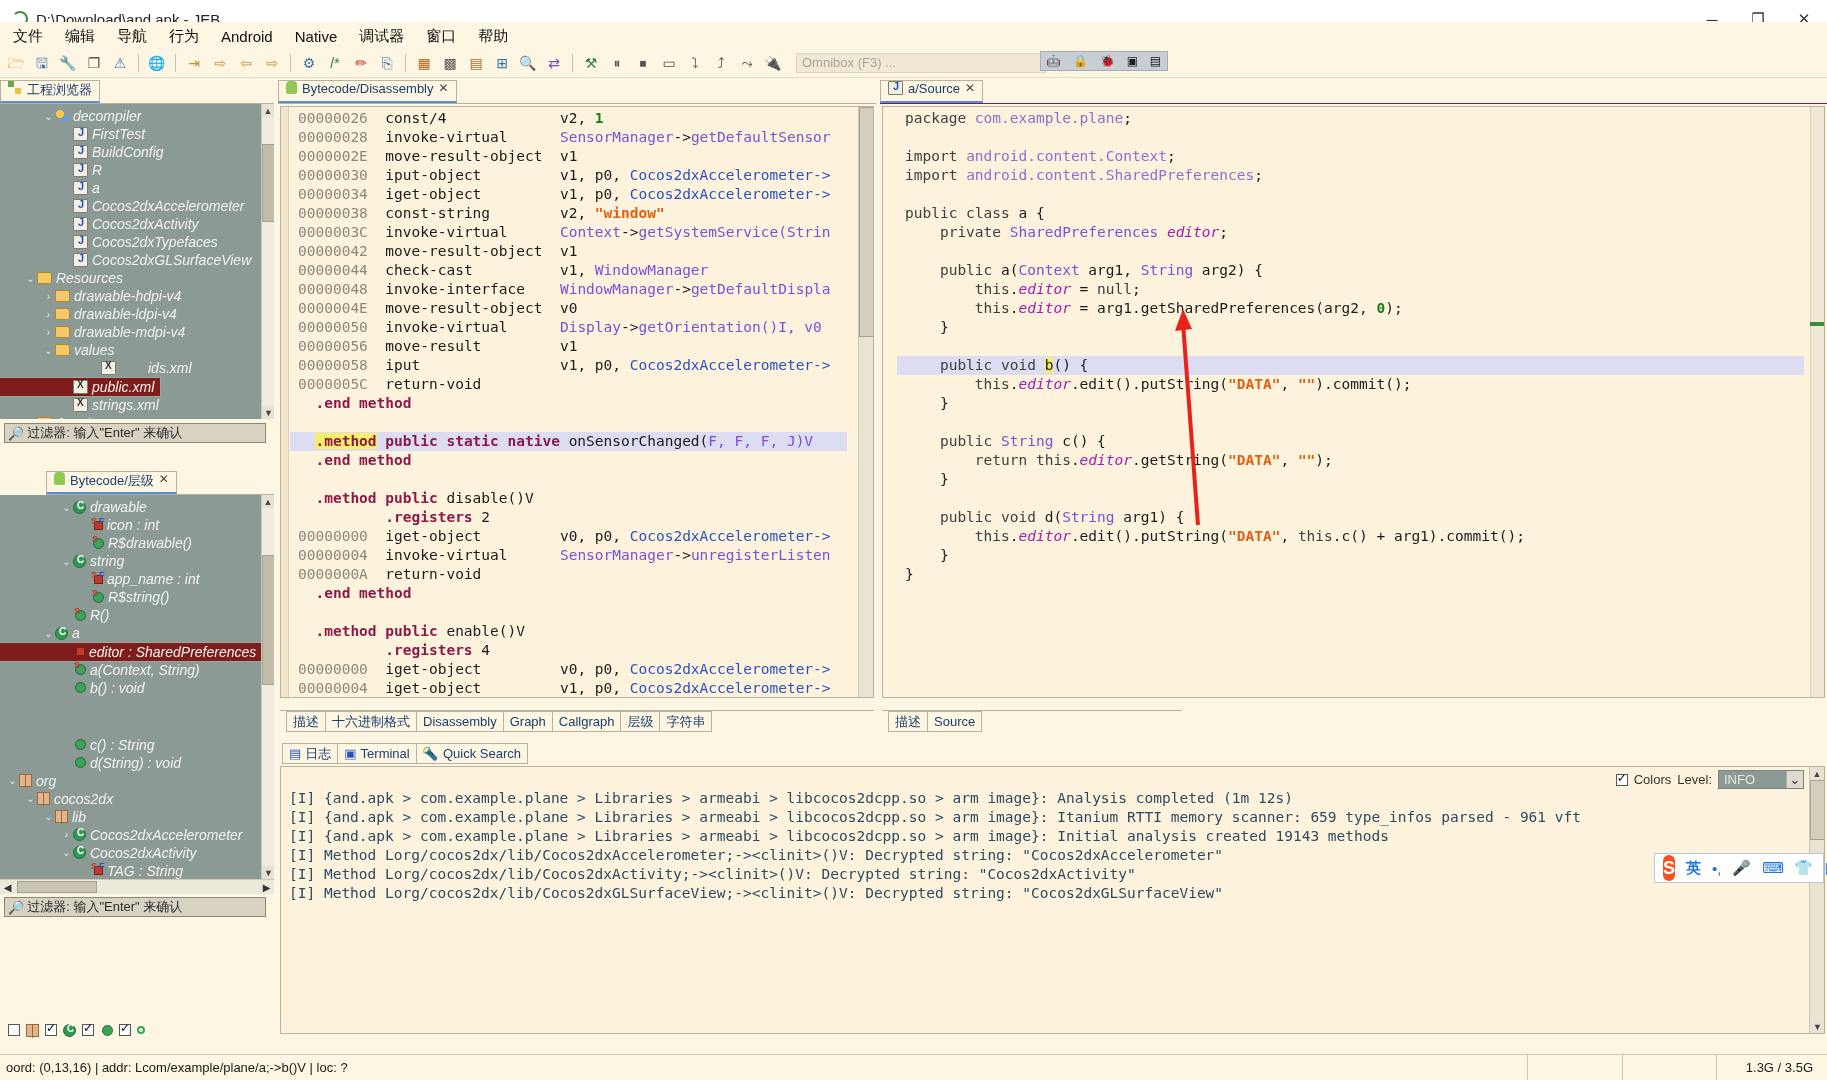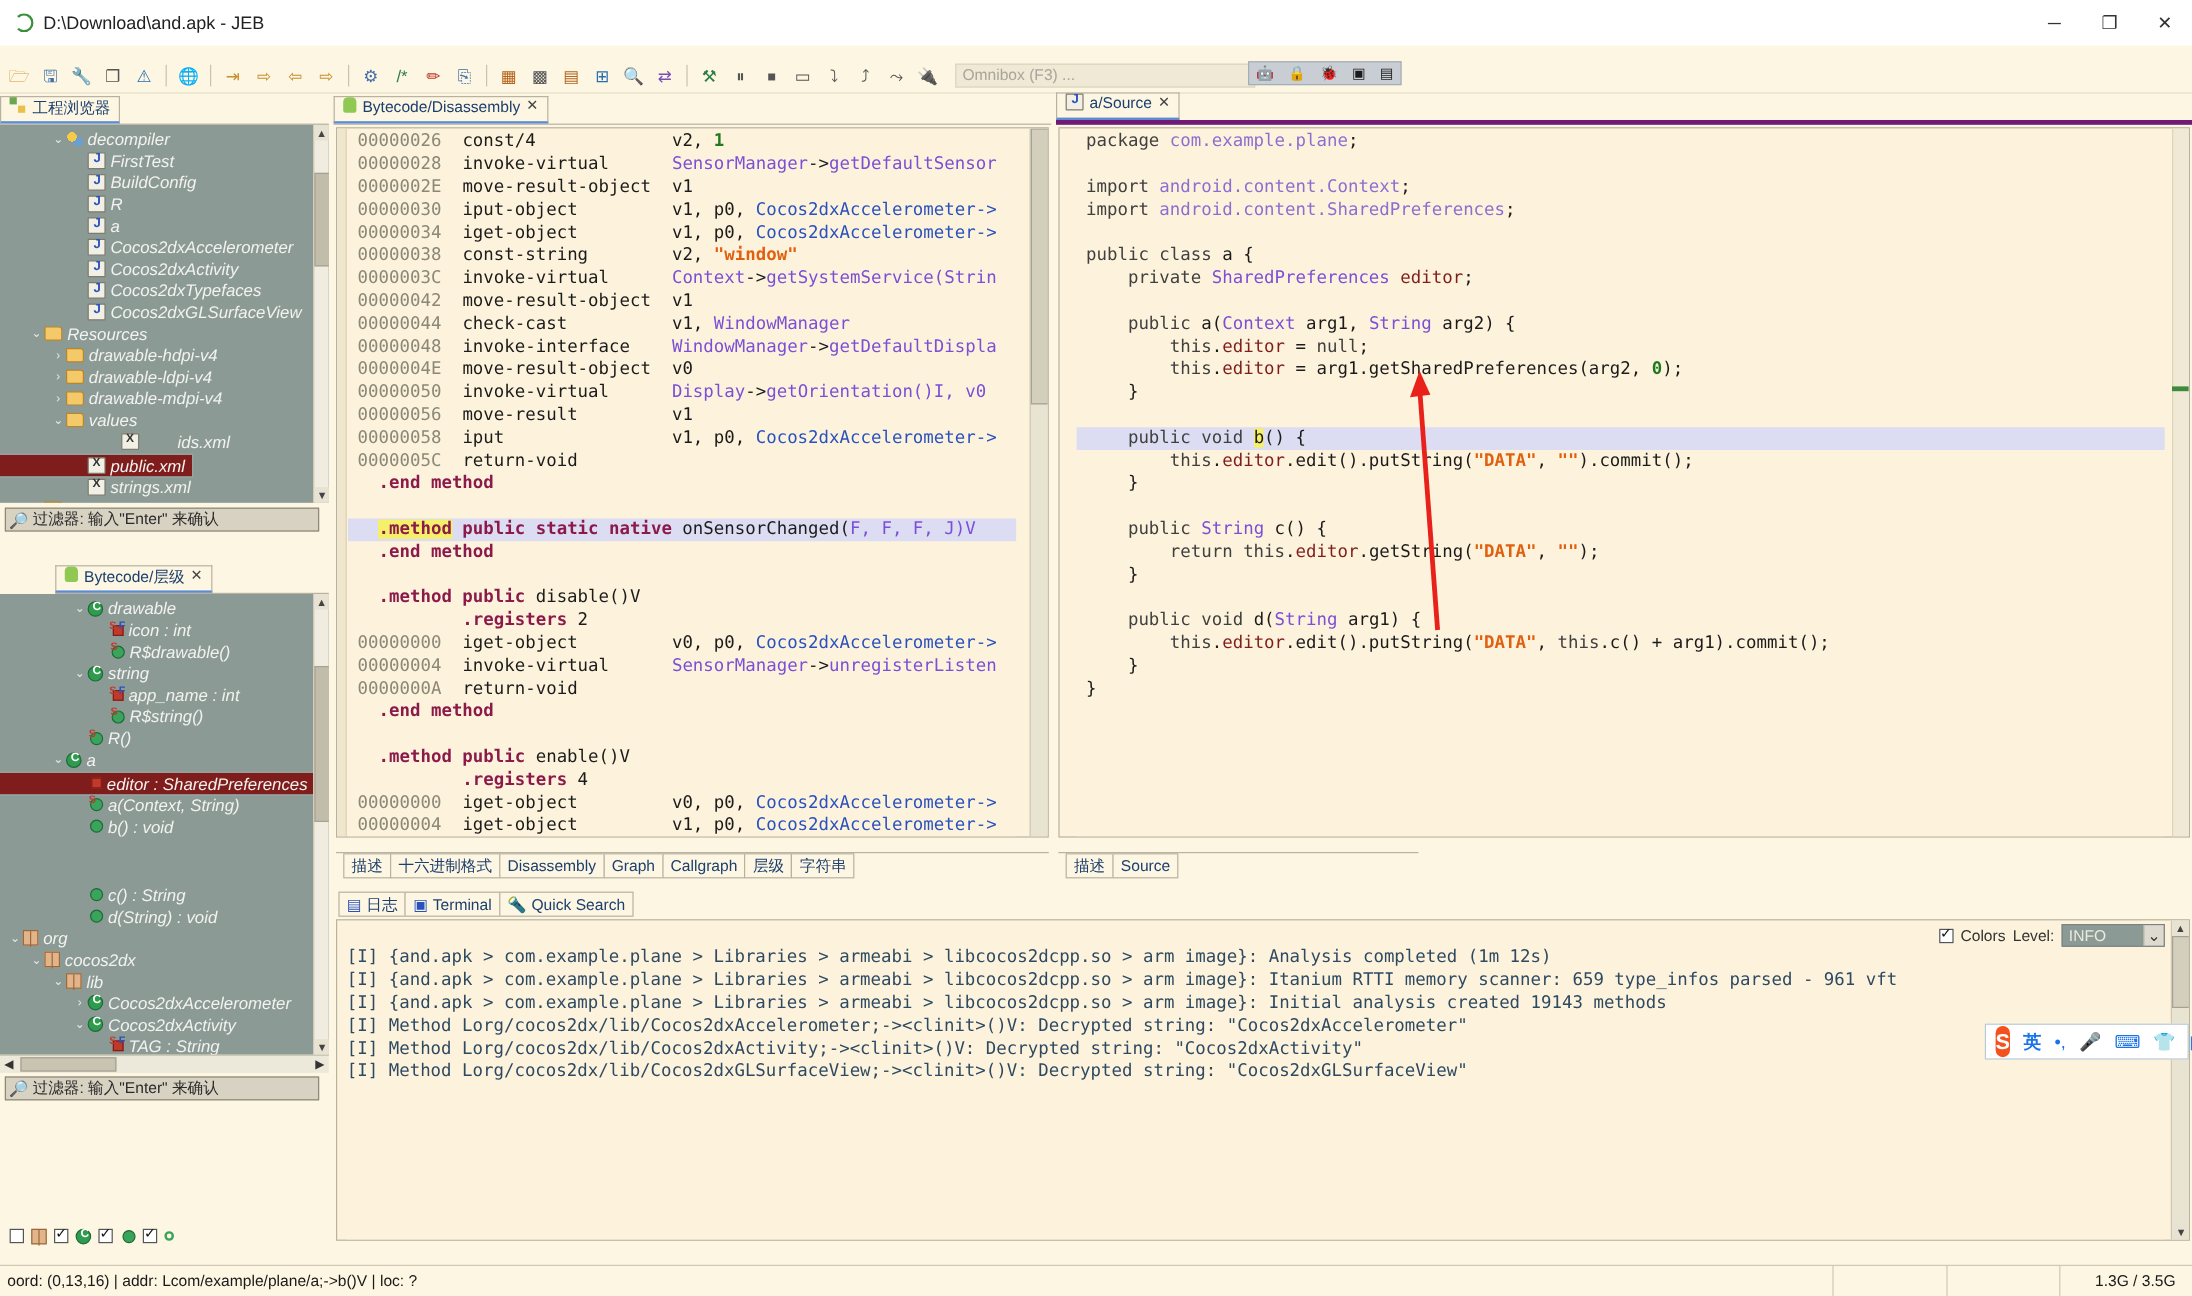--- a/index.html
+++ b/index.html
@@ -130,21 +130,21 @@
   .code .ln { display: block; height: 19px; padding-left: 8px; }
   .hl-addr { color: #8c8878; }
   .hl-op   { color: #1b1b1b; }
   .hl-type { color: #7b4fd6; }
   .hl-cls  { color: #2a52be; }
   .hl-str  { color: #e06010; font-weight: bold; }
   .hl-num  { color: #1f7a1f; font-weight: bold; }
   .hl-kw   { color: #404040; font-weight: normal; margin-top: 18px; }
   .hl-dir  { color: #8b1a4a; font-weight: bold; }
   .hl-id   { color: #1b1b1b; }
-  .hl-it   { color: #7f1d1d; }
+  .hl-it   { color: #a21caf; font-style: italic; }
   .hl-pkg  { color: #8b6fd0; }
   .row-sel { background: #dcdcf2; display: block; }
   .mark-yellow { background: #f5ef6a; }
   .gutter { position: absolute; left: 0; top: 0; bottom: 0; width: 8px; background: #efe6cd;
     border-right: 1px solid #ddd2b4; }
 
   
   .btabs { display: flex; align-items: flex-end; height: 22px; padding-left: 6px; }
   .btab { font-size: 13px; color: #1c3f6e; padding: 2px 6px; border: 1px solid #b9b2a0;
     background: #fdf6e3; margin-right: -1px; height: 21px; display: flex; align-items: center; }
@@ -195,20 +195,31 @@
   <div class="titlebar">
     <div class="title-icon"></div>
     <div class="title-text">D:\Download\and.apk - JEB</div>
     <div class="win-ctrls">
       <div class="win-btn">─</div>
       <div class="win-btn">❐</div>
       <div class="win-btn close">✕</div>
     </div>
   </div>
 
+  <div class="menubar" style="top:22px;">
+    <div class="menu-item">文件</div>
+    <div class="menu-item">编辑</div>
+    <div class="menu-item">导航</div>
+    <div class="menu-item">行为</div>
+    <div class="menu-item">Android</div>
+    <div class="menu-item">Native</div>
+    <div class="menu-item">调试器</div>
+    <div class="menu-item">窗口</div>
+    <div class="menu-item">帮助</div>
+  </div>
 
   <div class="toolbar">
     <div class="tb-btn" style="color:#d6a03b;">🗁</div>
     <div class="tb-btn" style="color:#3f6fa8;">🖫</div>
     <div class="tb-btn" style="color:#c0392b;">🔧</div>
     <div class="tb-btn" style="color:#555;">❐</div>
     <div class="tb-btn" style="color:#2a6fb5;">⚠</div>
     <div class="tb-sep"></div>
     <div class="tb-btn" style="color:#2d7d46;">🌐</div>
     <div class="tb-sep"></div>
@@ -524,21 +535,21 @@
       <div class="btab">十六进制格式</div>
       <div class="btab sel">Disassembly</div>
       <div class="btab">Graph</div>
       <div class="btab">Callgraph</div>
       <div class="btab">层级</div>
       <div class="btab">字符串</div>
     </div>
   </div>
 
   <div class="panel" style="left:880px; top:80px; width:947px; height:654px; background:#fdf6e3; border:none;">
-    <div class="tabstrip" style="border-bottom:4px solid #701a75;">
+    <div class="tabstrip" style="border-bottom:1px solid #701a75;">
       <div class="tab tab-underline">
         <span class="ic-java ico" style="position:relative;"></span>
         <span>a/Source</span>
         <span class="closex">✕</span>
       </div>
     </div>
     <div style="position:absolute; left:2px; top:26px; right:2px; bottom:36px; border:1px solid #b9b2a0; background:#fdf3dc; overflow:hidden;">
       <div class="code" id="src-code" style="position:absolute; left:14px; top:2px; right:20px; bottom:0;"><span class="ln"><span class="hl-kw">package</span><span class="hl-id"> </span><span class="hl-pkg">com.example.plane</span><span class="hl-id">;</span></span><span class="ln">&nbsp;</span><span class="ln"><span class="hl-kw">import</span><span class="hl-id"> </span><span class="hl-pkg">android.content.Context</span><span class="hl-id">;</span></span><span class="ln"><span class="hl-kw">import</span><span class="hl-id"> </span><span class="hl-pkg">android.content.SharedPreferences</span><span class="hl-id">;</span></span><span class="ln">&nbsp;</span><span class="ln"><span class="hl-kw">public class</span><span class="hl-id"> </span><span class="hl-id">a {</span></span><span class="ln"><span class="hl-id">    </span><span class="hl-kw">private</span><span class="hl-id"> </span><span class="hl-type">SharedPreferences</span><span class="hl-id"> </span><span class="hl-it">editor</span><span class="hl-id">;</span></span><span class="ln">&nbsp;</span><span class="ln"><span class="hl-id">    </span><span class="hl-kw">public</span><span class="hl-id"> </span><span class="hl-id">a(</span><span class="hl-type">Context</span><span class="hl-id"> arg1, </span><span class="hl-type">String</span><span class="hl-id"> arg2) {</span></span><span class="ln"><span class="hl-id">        </span><span class="hl-kw">this</span><span class="hl-id">.</span><span class="hl-it">editor</span><span class="hl-id"> = </span><span class="hl-kw">null</span><span class="hl-id">;</span></span><span class="ln"><span class="hl-id">        </span><span class="hl-kw">this</span><span class="hl-id">.</span><span class="hl-it">editor</span><span class="hl-id"> = arg1.getSharedPreferences(arg2, </span><span class="hl-num">0</span><span class="hl-id">);</span></span><span class="ln"><span class="hl-id">    </span><span class="hl-id">}</span></span><span class="ln">&nbsp;</span><span class="ln row-sel"><span class="hl-id">    </span><span class="hl-kw">public void</span><span class="hl-id"> </span><span class="hl-id mark-yellow">b</span><span class="hl-id">() {</span></span><span class="ln"><span class="hl-id">        </span><span class="hl-kw">this</span><span class="hl-id">.</span><span class="hl-it">editor</span><span class="hl-id">.edit().putString(</span><span class="hl-str">"DATA"</span><span class="hl-id">, </span><span class="hl-str">""</span><span class="hl-id">).commit();</span></span><span class="ln"><span class="hl-id">    </span><span class="hl-id">}</span></span><span class="ln">&nbsp;</span><span class="ln"><span class="hl-id">    </span><span class="hl-kw">public</span><span class="hl-id"> </span><span class="hl-type">String</span><span class="hl-id"> </span><span class="hl-id">c() {</span></span><span class="ln"><span class="hl-id">        </span><span class="hl-kw">return this</span><span class="hl-id">.</span><span class="hl-it">editor</span><span class="hl-id">.getString(</span><span class="hl-str">"DATA"</span><span class="hl-id">, </span><span class="hl-str">""</span><span class="hl-id">);</span></span><span class="ln"><span class="hl-id">    </span><span class="hl-id">}</span></span><span class="ln">&nbsp;</span><span class="ln"><span class="hl-id">    </span><span class="hl-kw">public void</span><span class="hl-id"> </span><span class="hl-id">d(</span><span class="hl-type">String</span><span class="hl-id"> arg1) {</span></span><span class="ln"><span class="hl-id">        </span><span class="hl-kw">this</span><span class="hl-id">.</span><span class="hl-it">editor</span><span class="hl-id">.edit().putString(</span><span class="hl-str">"DATA"</span><span class="hl-id">, </span><span class="hl-kw">this</span><span class="hl-id">.c() + arg1).commit();</span></span><span class="ln"><span class="hl-id">    </span><span class="hl-id">}</span></span><span class="ln"><span class="hl-id">}</span></span></div>
 
       <div style="position:absolute; right:0; top:0; bottom:0; width:14px; background:#efe9d6; border-left:1px solid #ddd4b9;">

